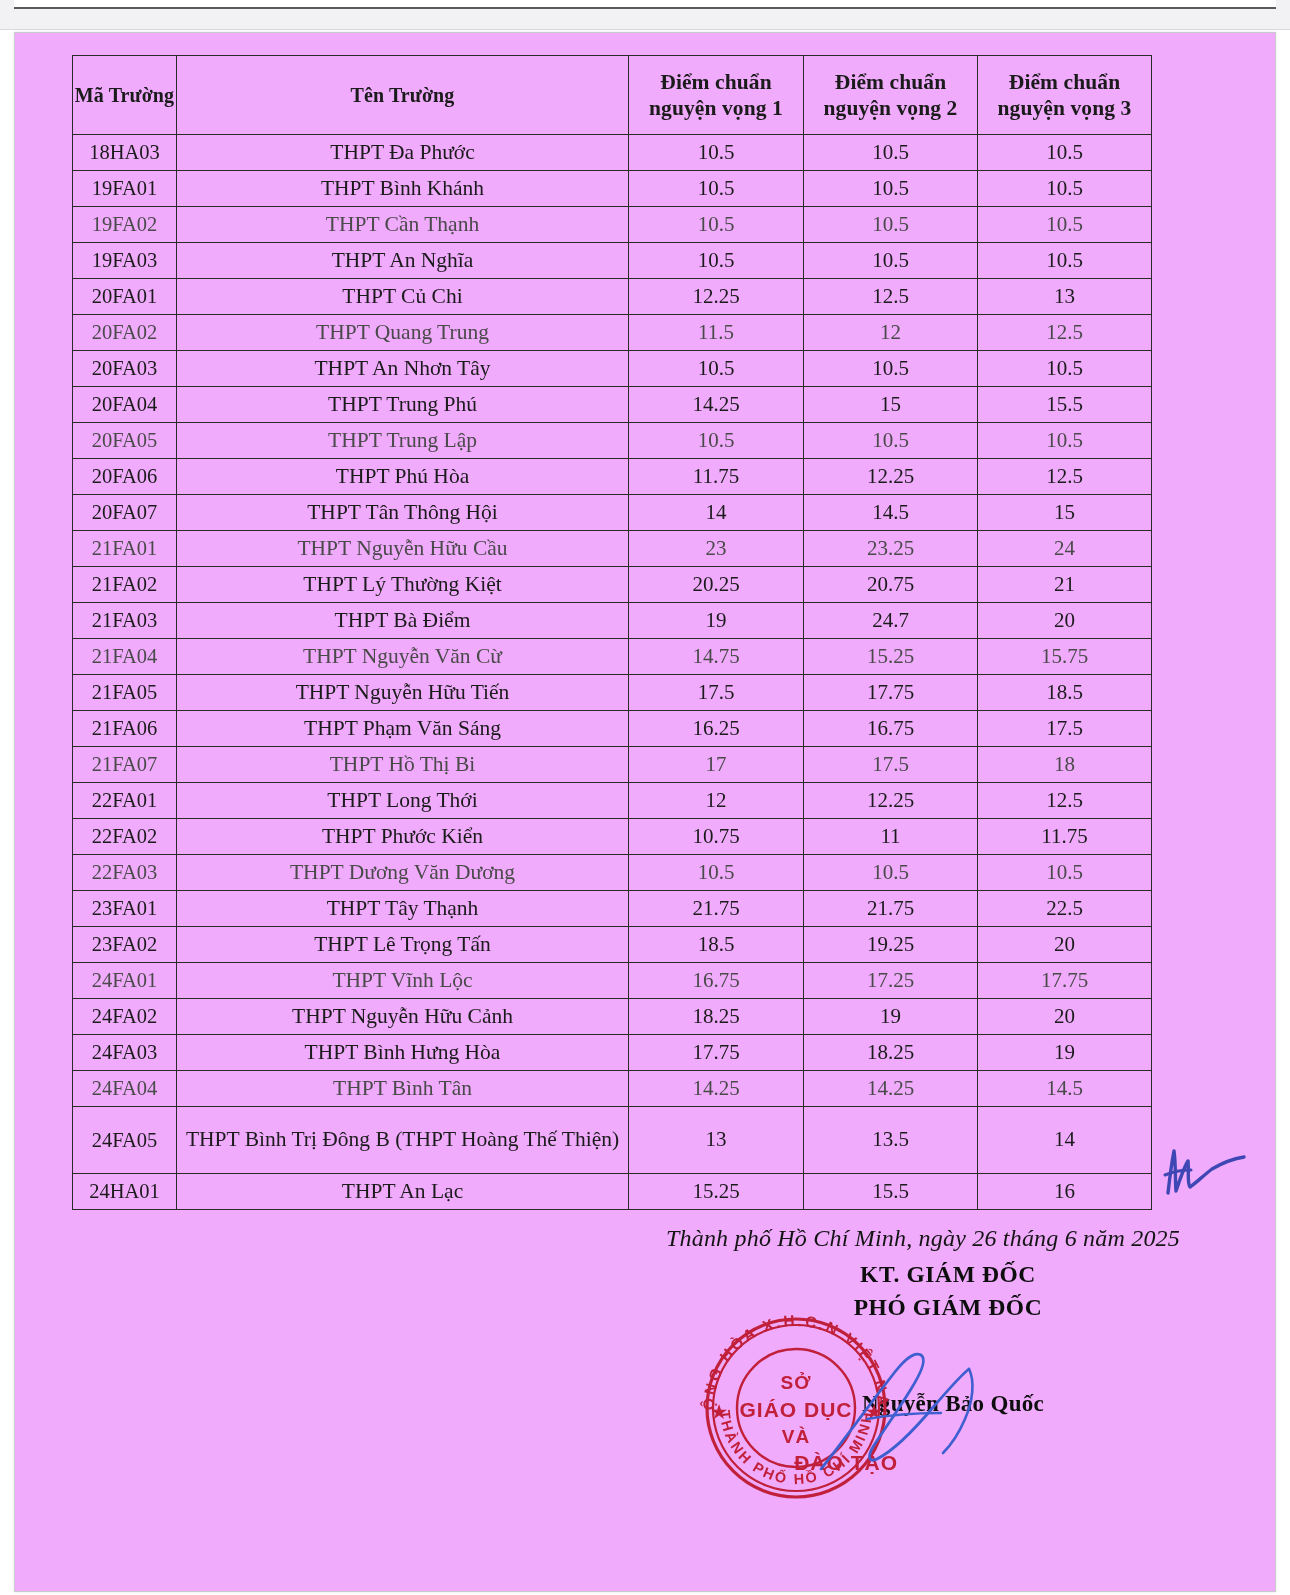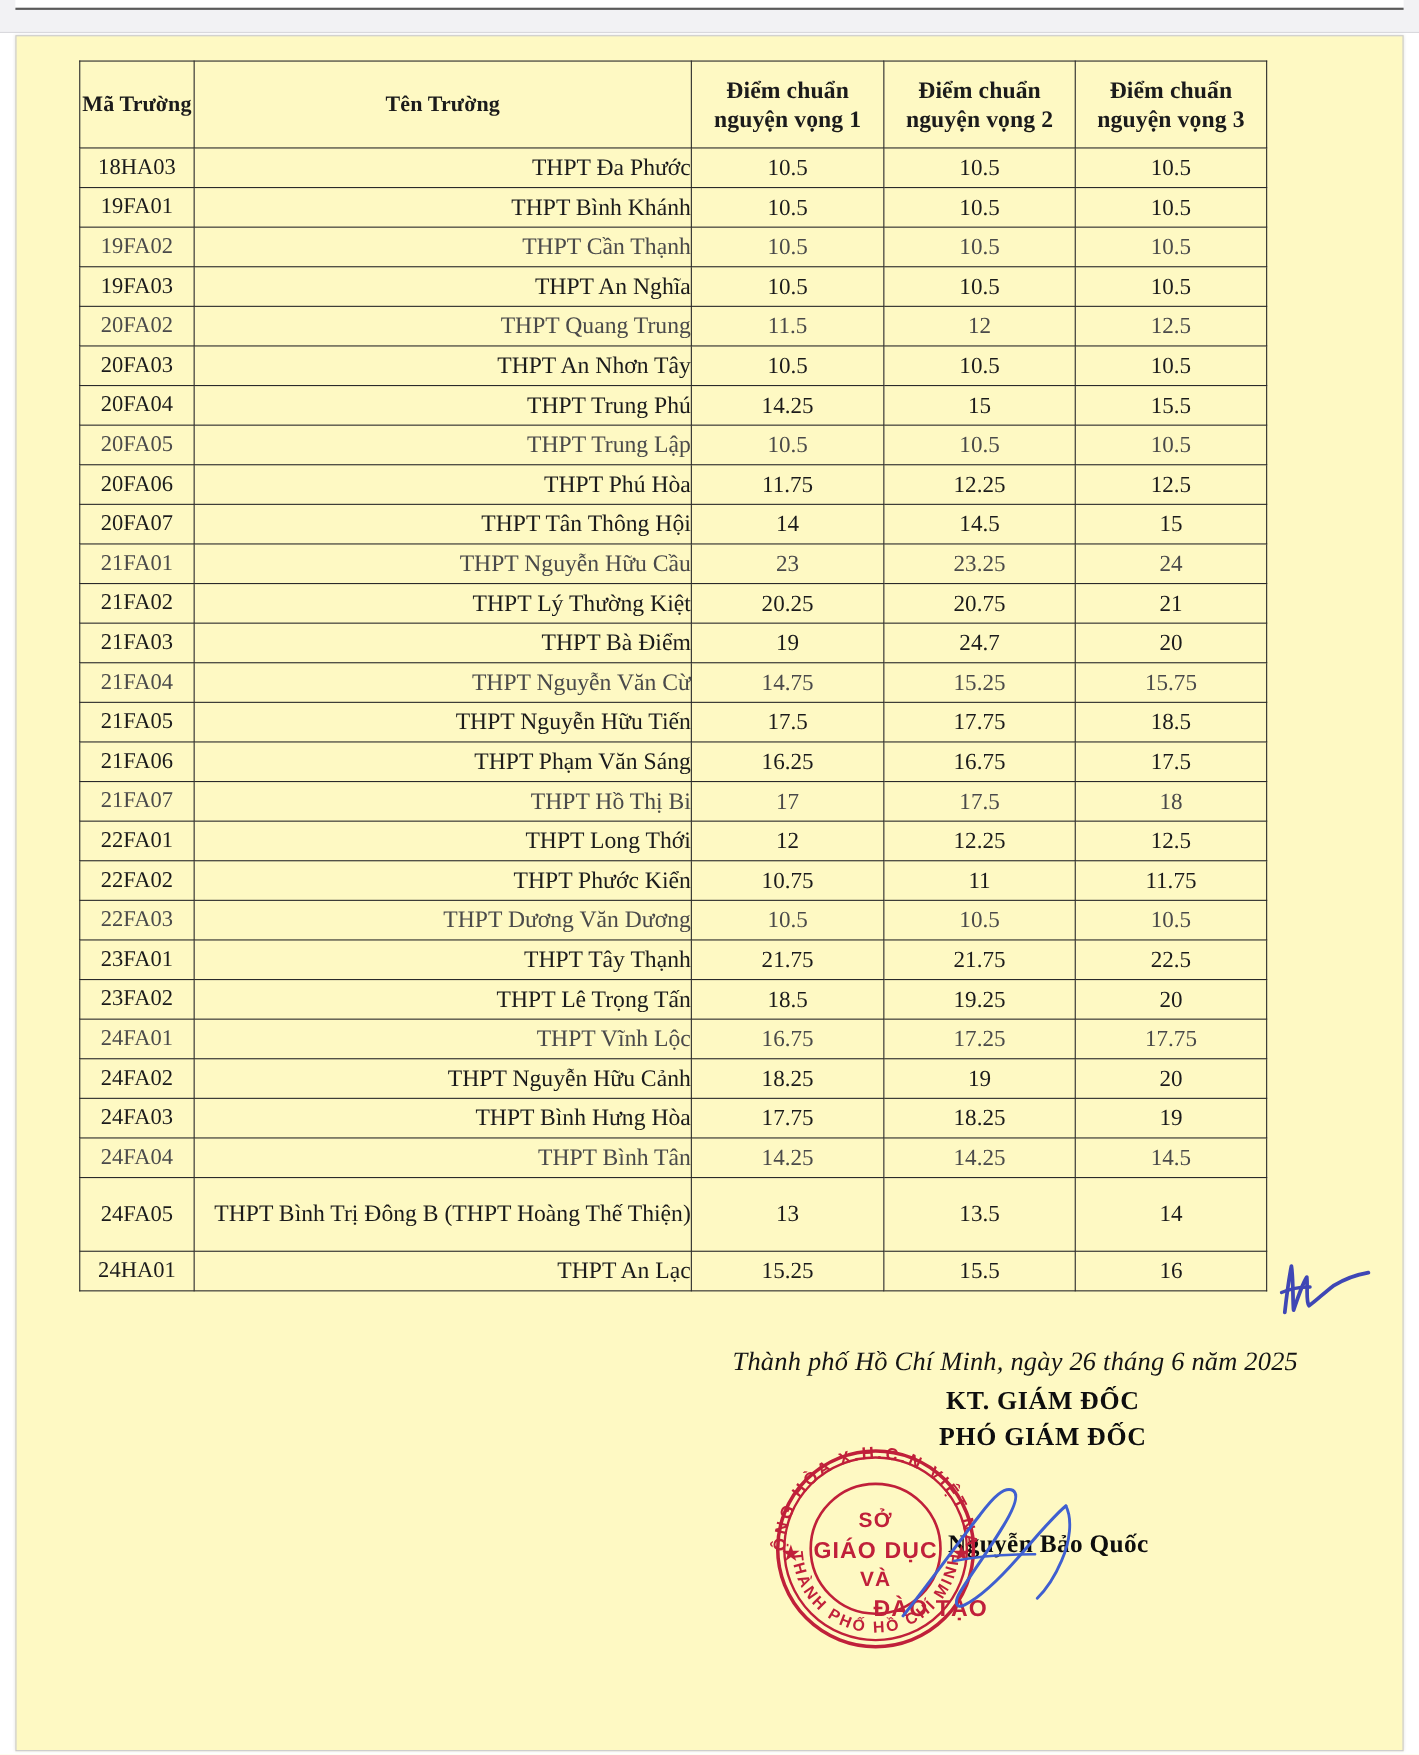--- a/index.html
+++ b/index.html
@@ -34,21 +34,21 @@
     box-sizing: border-box;
   }
 
   
   .page {
     position: absolute;
     left: 14px;
     top: 32px;
     width: 1262px;
     height: 1560px;
-    background: #fef9c3;
+    background: #f0abfc;
     border: 1px solid #c9c9cf;
     box-sizing: border-box;
     box-shadow: 0 0 3px rgba(0,0,0,0.10);
   }
 
   
   .table-wrap {
     position: absolute;
     left: 57px;
     top: 22px;
@@ -87,21 +87,21 @@
     height: 35px;
     font-size: 21.5px;
     line-height: 1.2;
   }
   td.code {
     text-align: center;
     font-size: 20.5px;
     padding: 2px 3px;
   }
   td.name {
-    text-align: right;
+    text-align: center;
     padding: 2px 4px 2px 9px;
   }
   td.val {
     text-align: center;
     padding: 2px 3px;
     font-size: 21px;
   }
   tr.tall td { height: 66px; }
   tr.tall td.name { line-height: 1.28; }
 
@@ -230,20 +230,27 @@
             <td class="val faint">10.5</td>
             <td class="val faint">10.5</td>
             <td class="val faint">10.5</td>
           </tr>
           <tr>
             <td class="code">19FA03</td>
             <td class="name">THPT An Nghĩa</td>
             <td class="val">10.5</td>
             <td class="val">10.5</td>
             <td class="val">10.5</td>
+          </tr>
+          <tr>
+            <td class="code">20FA01</td>
+            <td class="name">THPT Củ Chi</td>
+            <td class="val">12.25</td>
+            <td class="val">12.5</td>
+            <td class="val">13</td>
           </tr>
           <tr>
             <td class="code faint">20FA02</td>
             <td class="name faint">THPT Quang Trung</td>
             <td class="val faint">11.5</td>
             <td class="val faint">12</td>
             <td class="val faint">12.5</td>
           </tr>
           <tr>
             <td class="code">20FA03</td>

